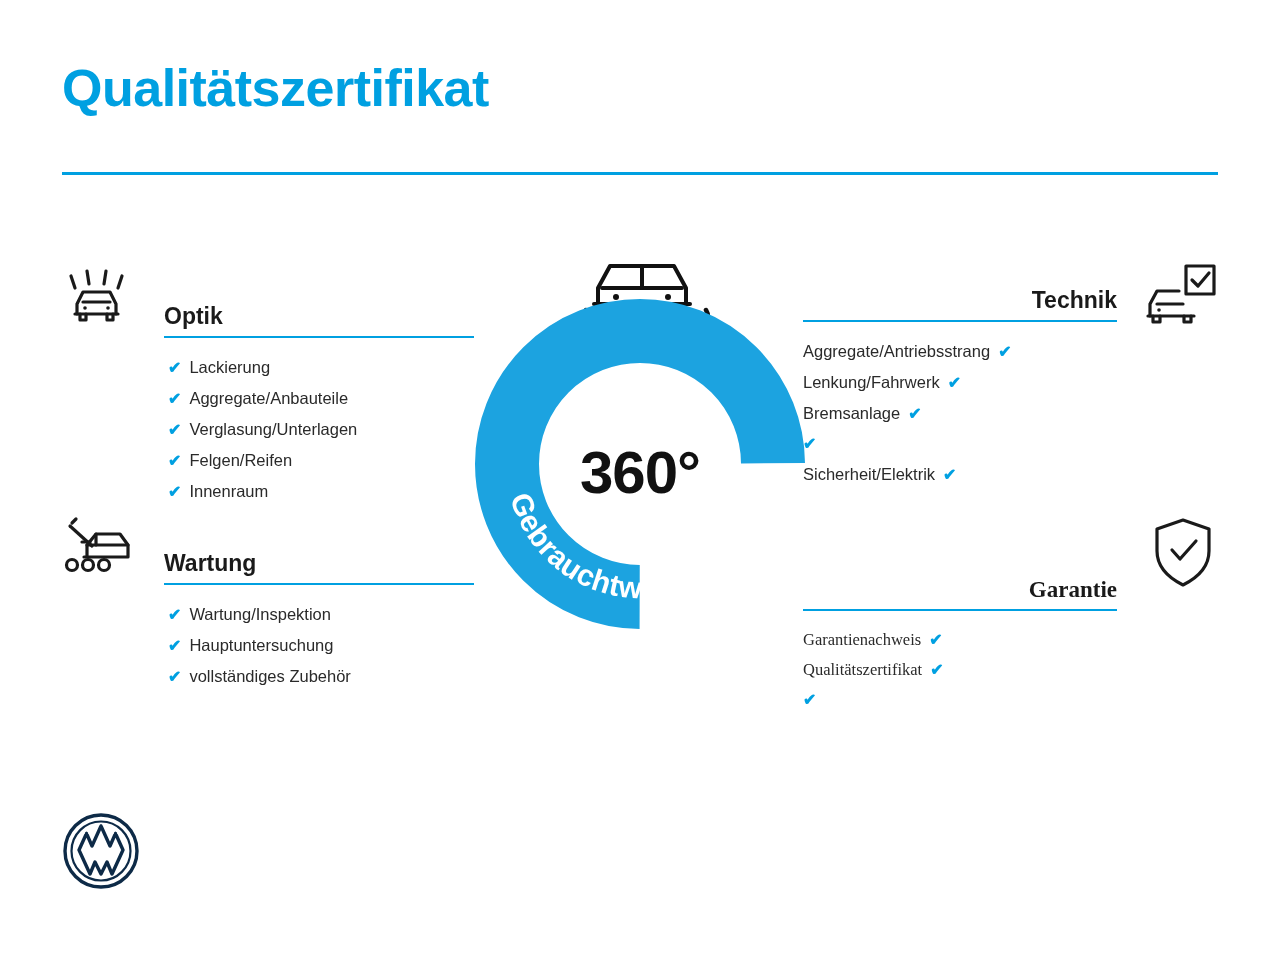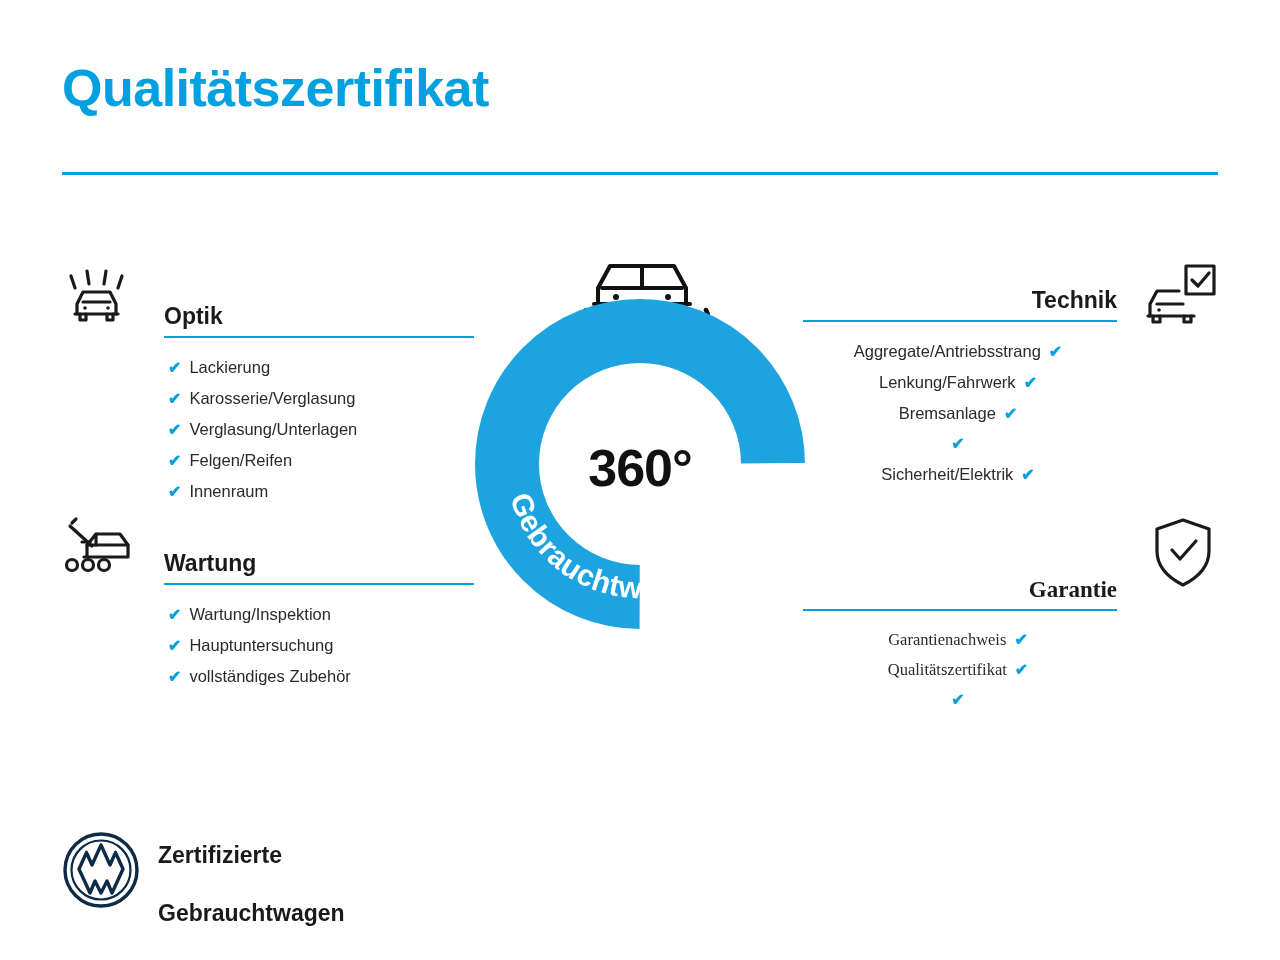--- a/index.html
+++ b/index.html
@@ -75,21 +75,21 @@
   .item {
     font-size: 16.5px;
     line-height: 30px;
     color: #2a2a2a;
     white-space: nowrap;
     display: flex;
     align-items: baseline;
     gap: 8px;
   }
   .block-left .item { justify-content: flex-start; }
-  .block-right .item { justify-content: center; }
+  .block-right .item { justify-content: flex-start; }
   .check {
     color: #00A0E1;
     font-size: 16px;
     font-weight: bold;
     line-height: 30px;
   }
 
   
   #block-optik   { left: 164px; top: 296px;  width: 310px; }
   #block-wartung { left: 164px; top: 543px;  width: 310px; }
@@ -119,21 +119,21 @@
     height: 390px;
   }
   #center-ring { position: absolute; left: 0; top: 42px; }
   #center-car  { position: absolute; left: 110px; top: 0; }
   .center-number {
     position: absolute;
     left: 0;
     top: 190px;
     width: 356px;
     text-align: center;
-    font-size: 52px;
+    font-size: 60px;
     font-weight: bold;
     color: #111111;
     letter-spacing: -1px;
   }
 
   
   #footer {
     position: absolute;
     left: 62px;
     top: 812px;
@@ -212,21 +212,21 @@
       <span class="block-title">Optik</span>
       <span class="block-underline"></span>
     </div>
     <ul class="item-list">
       <li class="item">
         <span class="check">✔</span>
         <span>Lackierung</span>
       </li>
       <li class="item">
         <span class="check">✔</span>
-        <span>Karosserie/Verglasung</span>
+        <span>Aggregate/Anbauteile</span>
       </li>
       <li class="item">
         <span class="check">✔</span>
         <span>Verglasung/Unterlagen</span>
       </li>
       <li class="item">
         <span class="check">✔</span>
         <span>Felgen/Reifen</span>
       </li>
       <li class="item">
@@ -333,19 +333,15 @@
 
     <div class="center-number">360°</div>
   </div>
 
   <div id="footer">
     <svg width="78" height="78" viewBox="0 0 78 78">
       <circle cx="39" cy="39" r="36" fill="none" stroke="#0d2a47" stroke-width="3.4"></circle>
       <circle cx="39" cy="39" r="29.5" fill="none" stroke="#0d2a47" stroke-width="2.2"></circle>
       <path d="M39 14 L30 34 L24.5 21.5 M24.5 21.5 L17 38 L28 62 L33 50 L39 62 L45 50 L50 62 L61 38 L53.5 21.5 M53.5 21.5 L48 34 L39 14" fill="none" stroke="#0d2a47" stroke-width="3.4" stroke-linejoin="round" stroke-linecap="round"></path>
     </svg>
-    <div class="footer-text">
-      <span>Zertifizierte</span><br>
-      <span>Gebrauchtwagen</span>
-    </div>
   </div>
 
 </div>
 
 </body></html>

